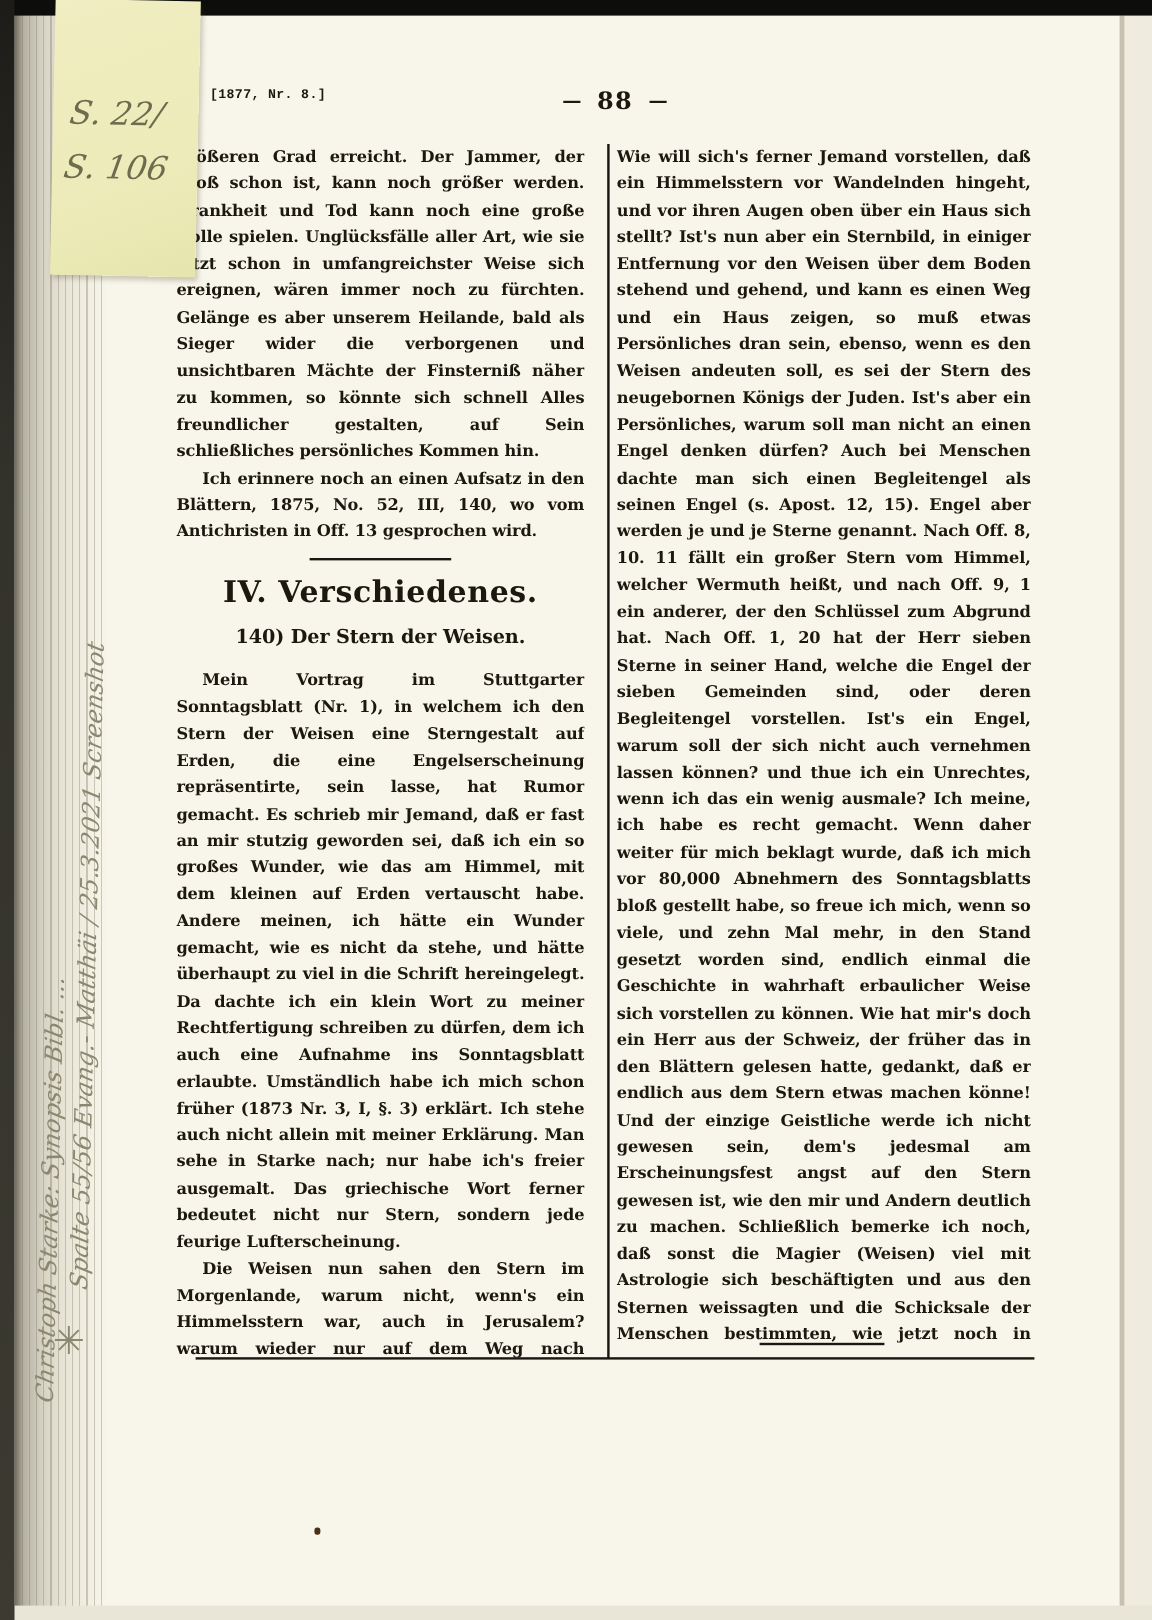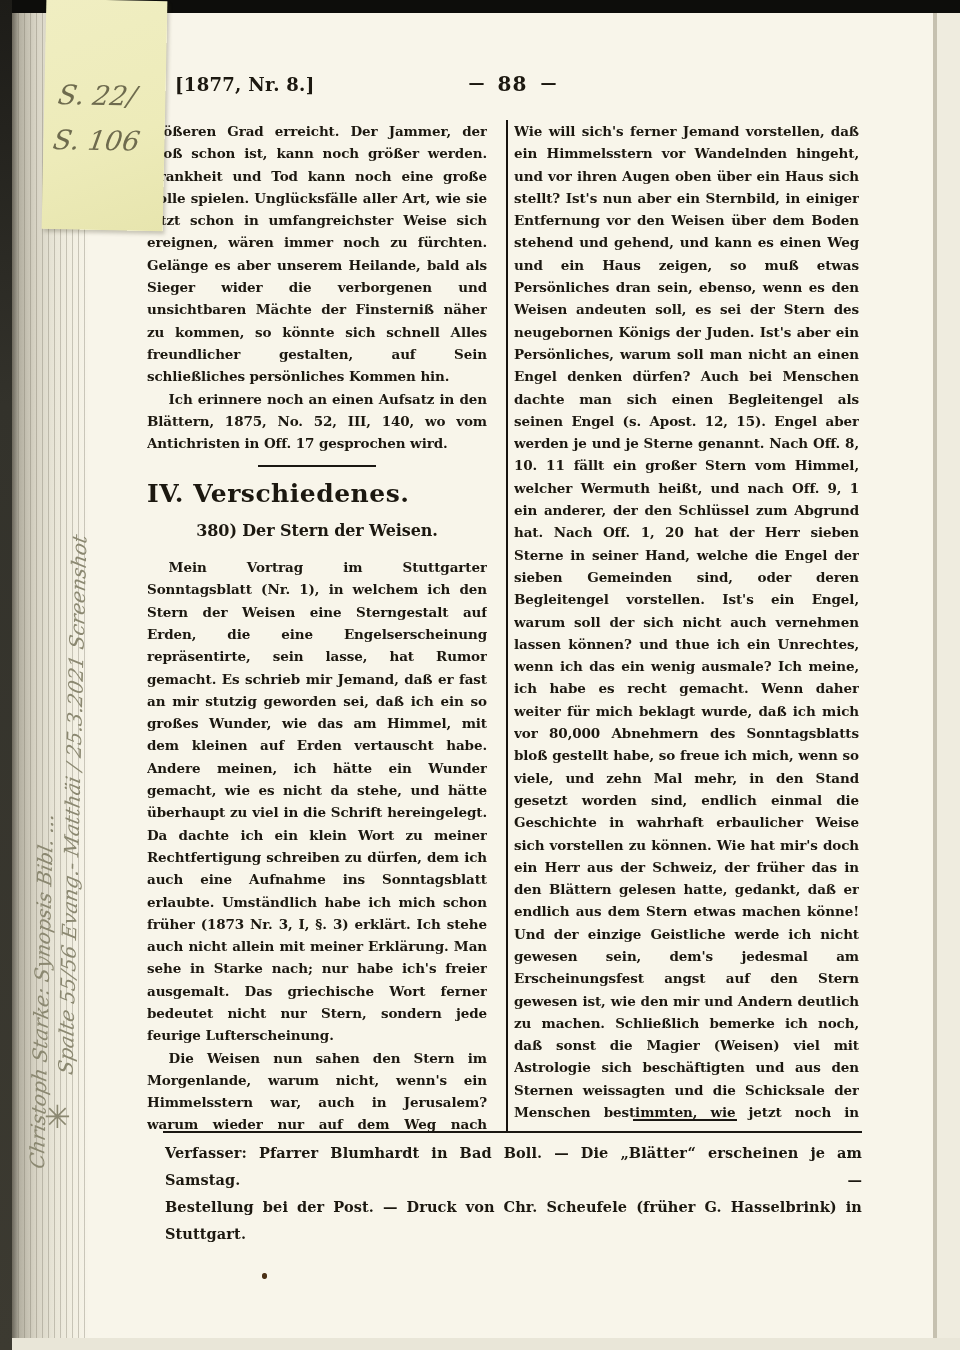--- a/index.html
+++ b/index.html
@@ -9,39 +9,39 @@
   .edge-left{position:absolute;left:0;top:0;width:12px;height:1350px;background:linear-gradient(180deg,#1d1c18 0%,#33322b 30%,#3c3a31 100%);z-index:4;}
   .book-pages{position:absolute;left:12px;top:0;width:76px;height:1350px;z-index:2;
     background:linear-gradient(90deg,#6b675c 0%,#b5b1a2 10%,#d6d2c3 30%,#e8e5d7 55%,#f2efe2 80%,#f7f4e9 100%);}
   .book-pages:after{content:"";position:absolute;inset:0;
     background:repeating-linear-gradient(90deg,rgba(120,115,100,.35) 0 1px,transparent 1px 6px);}
   .page-right-edge{position:absolute;left:933px;top:13px;width:4px;height:1337px;background:#c6c1b0;z-index:2;}
   .right-margin-strip{position:absolute;left:937px;top:13px;width:23px;height:1337px;background:#efecdf;z-index:1;}
   .bottom-strip{position:absolute;left:12px;top:1338px;width:948px;height:12px;background:#e9e6d8;z-index:2;}
 
   
-  .header-issue{position:absolute;left:175px;top:74px;font-size:18px;font-weight:bold;letter-spacing:.3px;}
+  .header-issue{position:absolute;left:175px;top:74px;font-size:11px;font-weight:bold;letter-spacing:.3px;font-family:Liberation Mono, monospace;}
   .header-center{position:absolute;left:165px;top:72px;width:695px;text-align:center;font-weight:bold;}
   .header-center .dash{font-size:16px;vertical-align:2px;margin:0 13px;}
   .header-center .num{font-size:20px;letter-spacing:1px;}
 
   
   .col{position:absolute;top:120px;font-size:13.5px;line-height:22.3px;font-weight:bold;
        text-align:justify;letter-spacing:-.1px;overflow:hidden;}
   .col-left{left:147px;width:340px;height:1014px;}
   .col-right{left:514px;width:345px;height:1000px;}
   .col p{margin:0;}
   .col p.indent{text-indent:1.6em;}
   .col-rule{position:absolute;left:506px;top:120px;width:2px;height:1012px;background:#171410;}
 
   .divider-short{height:2px;background:#1a1712;}
   .divider-left{width:118px;margin:11px auto 16px auto;}
   .divider-right-abs{position:absolute;left:633px;top:1119px;width:104px;}
 
-  .section-heading{font-size:25px;font-weight:bold;letter-spacing:.5px;margin:14px 0 14px 0;}
+  .section-heading{font-size:25px;font-weight:bold;text-align:center;letter-spacing:.5px;margin:14px 0 14px 0;}
   .article-heading{font-size:16px;font-weight:bold;text-align:center;margin:0 0 14px 0;}
 
   
   .footer-rule{position:absolute;left:163px;top:1131px;width:699px;height:2px;background:#1a1712;}
   .footer{position:absolute;left:165px;top:1139px;width:697px;font-size:14.5px;font-weight:bold;line-height:27px;
           text-align:justify;text-align-last:justify;letter-spacing:.1px;}
 
   
   .sticky-note{position:absolute;left:44px;top:0px;width:121px;height:230px;z-index:5;
     background:linear-gradient(160deg,#f0eec2 0%,#edebb9 60%,#e7e5ae 100%);
@@ -70,41 +70,37 @@
   <div class="right-margin-strip"></div>
   <div class="bottom-strip"></div>
 
   <div class="header-issue">[1877, Nr. 8.]</div>
   <div class="header-center">
     <span class="dash">—</span><span class="num">88</span><span class="dash">—</span>
   </div>
 
   <div class="col col-left">
     <p>größeren Grad erreicht. Der Jammer, der groß schon ist, kann noch größer werden. Krankheit und Tod kann noch eine große Rolle spielen. Unglücksfälle aller Art, wie sie jetzt schon in umfangreichster Weise sich ereignen, wären immer noch zu fürchten. Gelänge es aber unserem Heilande, bald als Sieger wider die verborgenen und unsichtbaren Mächte der Finsterniß näher zu kommen, so könnte sich schnell Alles freundlicher gestalten, auf Sein schließliches persönliches Kommen hin.</p>
-    <p class="indent">Ich erinnere noch an einen Aufsatz in den Blättern, 1875, No. 52, III, 140, wo vom Antichristen in Off. 17 gesprochen wird.</p>
+    <p class="indent">Ich erinnere noch an einen Aufsatz in den Blättern, 1875, No. 52, III, 140, wo vom Antichristen in Off. 13 gesprochen wird.</p>
     <div class="divider-short divider-left"></div>
     <div class="section-heading">IV. Verschiedenes.</div>
-    <div class="article-heading">380) Der Stern der Weisen.</div>
+    <div class="article-heading">140) Der Stern der Weisen.</div>
     <p class="indent">Mein Vortrag im Stuttgarter Sonntagsblatt (Nr. 1), in welchem ich den Stern der Weisen eine Sterngestalt auf Erden, die eine Engelserscheinung repräsentirte, sein lasse, hat Rumor gemacht. Es schrieb mir Jemand, daß er fast an mir stutzig geworden sei, daß ich ein so großes Wunder, wie das am Himmel, mit dem kleinen auf Erden vertauscht habe. Andere meinen, ich hätte ein Wunder gemacht, wie es nicht da stehe, und hätte überhaupt zu viel in die Schrift hereingelegt. Da dachte ich ein klein Wort zu meiner Rechtfertigung schreiben zu dürfen, dem ich auch eine Aufnahme ins Sonntagsblatt erlaubte. Umständlich habe ich mich schon früher (1873 Nr. 3, I, §. 3) erklärt. Ich stehe auch nicht allein mit meiner Erklärung. Man sehe in Starke nach; nur habe ich's freier ausgemalt. Das griechische Wort ferner bedeutet nicht nur Stern, sondern jede feurige Lufterscheinung.</p>
     <p class="indent">Die Weisen nun sahen den Stern im Morgenlande, warum nicht, wenn's ein Himmelsstern war, auch in Jerusalem? warum wieder nur auf dem Weg nach Bethlehem?</p>
   </div>
 
   <div class="col-rule"></div>
 
   <div class="col col-right">
     <p>Wie will sich's ferner Jemand vorstellen, daß ein Himmelsstern vor Wandelnden hingeht, und vor ihren Augen oben über ein Haus sich stellt? Ist's nun aber ein Sternbild, in einiger Entfernung vor den Weisen über dem Boden stehend und gehend, und kann es einen Weg und ein Haus zeigen, so muß etwas Persönliches dran sein, ebenso, wenn es den Weisen andeuten soll, es sei der Stern des neugebornen Königs der Juden. Ist's aber ein Persönliches, warum soll man nicht an einen Engel denken dürfen? Auch bei Menschen dachte man sich einen Begleitengel als seinen Engel (s. Apost. 12, 15). Engel aber werden je und je Sterne genannt. Nach Off. 8, 10. 11 fällt ein großer Stern vom Himmel, welcher Wermuth heißt, und nach Off. 9, 1 ein anderer, der den Schlüssel zum Abgrund hat. Nach Off. 1, 20 hat der Herr sieben Sterne in seiner Hand, welche die Engel der sieben Gemeinden sind, oder deren Begleitengel vorstellen. Ist's ein Engel, warum soll der sich nicht auch vernehmen lassen können? und thue ich ein Unrechtes, wenn ich das ein wenig ausmale? Ich meine, ich habe es recht gemacht. Wenn daher weiter für mich beklagt wurde, daß ich mich vor 80,000 Abnehmern des Sonntagsblatts bloß gestellt habe, so freue ich mich, wenn so viele, und zehn Mal mehr, in den Stand gesetzt worden sind, endlich einmal die Geschichte in wahrhaft erbaulicher Weise sich vorstellen zu können. Wie hat mir's doch ein Herr aus der Schweiz, der früher das in den Blättern gelesen hatte, gedankt, daß er endlich aus dem Stern etwas machen könne! Und der einzige Geistliche werde ich nicht gewesen sein, dem's jedesmal am Erscheinungsfest angst auf den Stern gewesen ist, wie den mir und Andern deutlich zu machen. Schließlich bemerke ich noch, daß sonst die Magier (Weisen) viel mit Astrologie sich beschäftigten und aus den Sternen weissagten und die Schicksale der Menschen bestimmten, wie jetzt noch in Indien. Sollte Gott bei der Sendung Seines Sohnes haben wollen diesen astrologischen Aberglauben sanctioniren? Darum beruhiget euch, liebe Leser, und danket Gott, der sich auch Heiden nahe zu machen weiß. — Förmliche Engel mit himmlischer Klarheit konnte aber Gott den Heiden nicht schicken. Sie müssen mit einem Sternbild, das einen Engel repräsentirte, sich begnügen.</p>
   </div>
 
   <div class="divider-short divider-right-abs"></div>
 
   <div class="footer-rule"></div>
-  <div class="footer">
-    <div>Verfasser: Pfarrer Blumhardt in Bad Boll. — Die „Blätter“ erscheinen je am Samstag. —</div>
-    <div>Bestellung bei der Post. — Druck von Chr. Scheufele (früher G. Hasselbrink) in Stuttgart.</div>
-  </div>
 
   <div class="sticky-note">
     <div class="hw note-l1">S. 22/</div>
     <div class="hw note-l2">S. 106</div>
   </div>
 
   <div class="margin-asterisk">✳</div>
   <div class="margin-note">
     <div class="mline">Christoph Starke: Synopsis Bibl. ...</div>
     <div class="mline" style="text-indent:95px">Spalte 55/56  Evang.- Matthäi / 25.3.2021  Screenshot</div>

